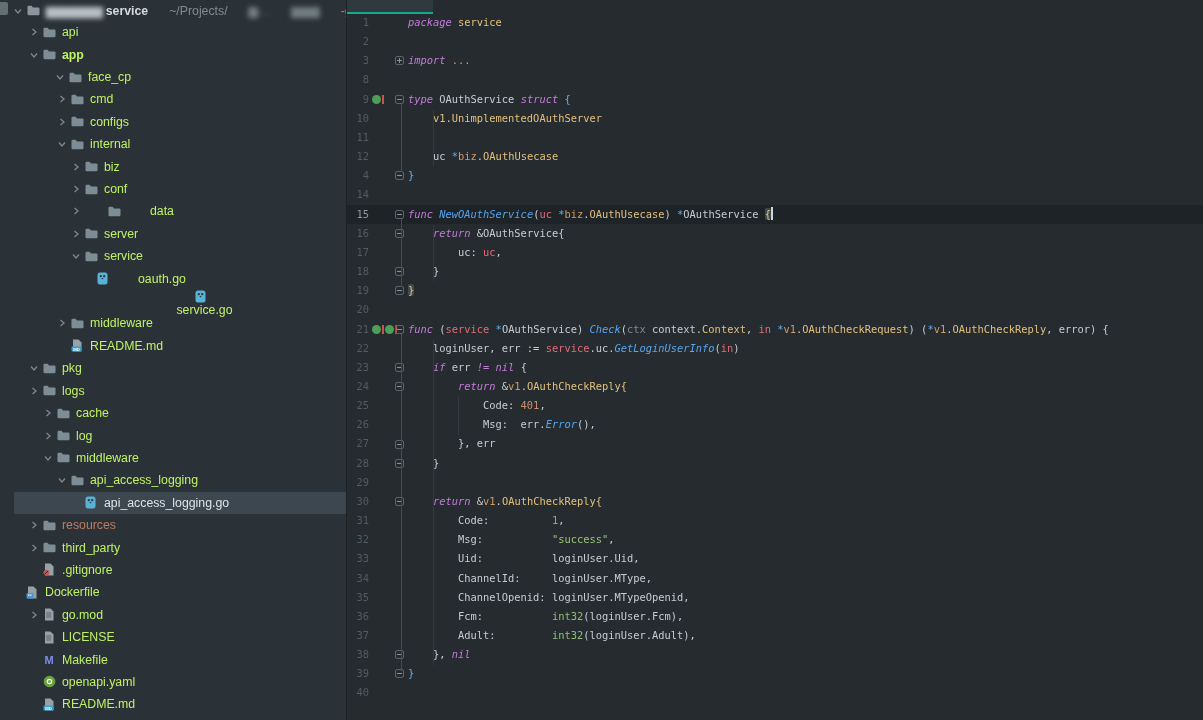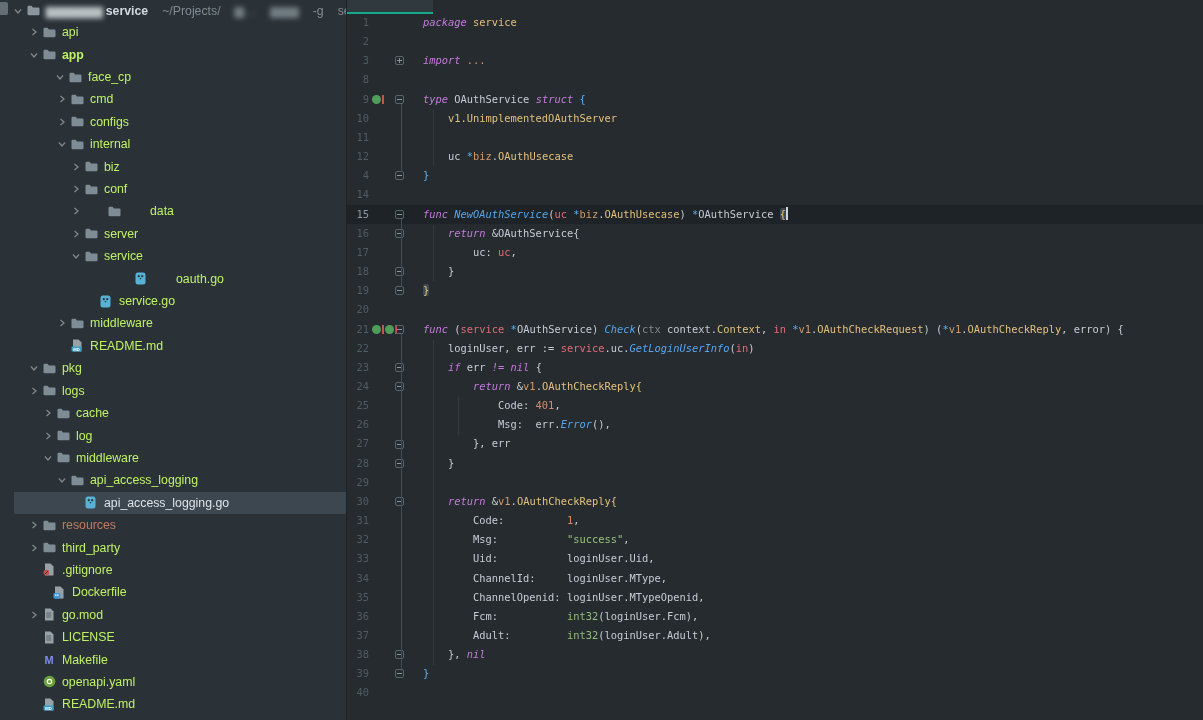--- a/index.html
+++ b/index.html
@@ -16,21 +16,21 @@
   .trow.root{height:21px;padding-left:14px;}
   .trow.sel{background-image:linear-gradient(#3c4750,#3c4750);
             background-repeat:no-repeat;background-position:14px 0;
             background-size:calc(100% - 14px) 100%;}
   .chevslot{width:13px;flex:none;display:inline-flex;align-items:center;}
   .chev.down{transform:rotate(90deg);}
   .ticon{width:16px;flex:none;display:inline-flex;align-items:center;}
   .tlabel{font-size:12.3px;color:#bef264;margin-left:3px;}
   .trow.sel .tlabel{color:#dde3e7;}
   .rname{font-size:12.3px;font-weight:bold;color:#d3dade;margin-left:3px;}
-  .rpath{font-size:12.3px;color:#7f8b92;margin-left:14px;}
+  .rpath{font-size:12.3px;color:#7f8b92;margin-left:21px;}
   .blurred{filter:blur(2.5px);opacity:.85;}
 
   
   .editor{position:relative;flex:1;height:720px;background:#262b30;overflow:hidden;}
   .tab{position:absolute;left:-2px;top:0;width:88px;height:14px;background:#2f393e;
        border-bottom:2px solid #16a88e;}
   .lines{position:absolute;left:0;top:13px;right:0;}
   .crow{display:flex;height:19.17px;align-items:center;}
   .crow.cur{background:#1e2327;}
   .ln{width:22px;flex:none;text-align:right;color:#4e5c63;
@@ -38,21 +38,21 @@
   .crow.cur .ln{color:#8d99a0;}
   .gut{width:26px;flex:none;display:inline-flex;align-items:center;padding-left:3px;}
   .impl{width:9px;height:9px;border-radius:50%;background:#4f9e58;position:relative;
         margin-right:4px;flex:none;}
   .impl::after{content:"";position:absolute;right:-3px;top:0;width:2px;height:9px;
         background:#c75450;}
   .foldc{width:12px;flex:none;display:inline-flex;align-items:center;}
   .fm{width:9px;height:9px;border:1px solid #59646b;border-radius:2px;position:relative;}
   .fm::after{content:"";position:absolute;left:1px;right:1px;top:3px;height:1px;background:#8a949b;}
   .fm.plus::before{content:"";position:absolute;top:1px;bottom:1px;left:3px;width:1px;background:#8a949b;}
-  pre.code{margin:16px;flex:1;font:10.4px/19.17px "DejaVu Sans Mono",monospace;
+  pre.code{margin:1px;flex:1;font:10.4px/19.17px "DejaVu Sans Mono",monospace;
            white-space:pre;color:#c5ccd3;}
   .c-pl{color:#c5ccd3;}
   .c-kw{color:#c57bdb;font-style:italic;}
   .c-fn{color:#55a6f0;font-style:italic;}
   .c-ty{color:#e2c07c;}
   .c-am{color:#d19a66;}
   .c-pm{color:#e06c75;}
   .c-st{color:#98c379;}
   .c-nm{color:#cf8e6d;}
   .c-bi{color:#8fbf79;}
@@ -228,33 +228,33 @@
               <polyline points="2.5,1 6,4 2.5,7" fill="none" stroke="#7d888e" stroke-width="1.3"></polyline>
             </svg>
           </span>
           <span class="ticon">
             <svg width="13" height="11" viewBox="0 0 13 11">
               <path d="M0.5 2 Q0.5 0.8 1.7 0.8 L4.6 0.8 L6 2.4 L11.3 2.4 Q12.5 2.4 12.5 3.6 L12.5 9 Q12.5 10.2 11.3 10.2 L1.7 10.2 Q0.5 10.2 0.5 9 Z" fill="#7e8c96"></path>
             </svg>
           </span>
           <span class="tlabel">service</span>
         </div>
-        <div class="trow" style="padding-left: 100px; gap: 22px;">
+        <div class="trow" style="padding-left: 62px; gap: 22px;">
           <span class="chevslot"></span>
           <span class="ticon">
             <svg width="11" height="13" viewBox="0 0 11 13">
               <rect x="0.5" y="0.5" width="10" height="12" rx="2.5" fill="#58b2d6"></rect>
               <circle cx="3.8" cy="4.2" r="1.1" fill="#27343c"></circle>
               <circle cx="7.2" cy="4.2" r="1.1" fill="#27343c"></circle>
               <rect x="4.6" y="6" width="1.8" height="1.2" rx="0.6" fill="#27343c"></rect>
             </svg>
           </span>
           <span class="tlabel">oauth.go</span>
         </div>
-        <div class="trow" style="padding-left: 87px;">
+        <div class="trow" style="padding-left: 60px; flex-direction: column;">
           <span class="chevslot"></span>
           <span class="ticon">
             <svg width="11" height="13" viewBox="0 0 11 13">
               <rect x="0.5" y="0.5" width="10" height="12" rx="2.5" fill="#58b2d6"></rect>
               <circle cx="3.8" cy="4.2" r="1.1" fill="#27343c"></circle>
               <circle cx="7.2" cy="4.2" r="1.1" fill="#27343c"></circle>
               <rect x="4.6" y="6" width="1.8" height="1.2" rx="0.6" fill="#27343c"></rect>
             </svg>
           </span>
           <span class="tlabel">service.go</span>
@@ -403,21 +403,21 @@
           <span class="chevslot"></span>
           <span class="ticon">
             <svg width="12" height="13" viewBox="0 0 12 13">
               <path d="M2 0.5 h5.5 l3 3 v9 h-8.5 z" fill="#97a1a8"></path>
               <circle cx="3.4" cy="9.6" r="2.9" fill="#c75450"></circle>
               <line x1="1.6" y1="11.4" x2="5.2" y2="7.8" stroke="#2b3237" stroke-width="1"></line>
             </svg>
           </span>
           <span class="tlabel">.gitignore</span>
         </div>
-        <div class="trow" style="padding-left: 40px;">
+        <div class="trow" style="padding-left: 13px;">
           <span class="chevslot"></span>
           <span class="ticon">
             <svg width="12" height="13" viewBox="0 0 12 13">
               <path d="M2 0.5 h5.5 l3 3 v9 h-8.5 z" fill="#97a1a8"></path>
               <rect x="0.5" y="7" width="7" height="5.5" rx="1" fill="#4596d3"></rect>
               <rect x="2" y="8.5" width="1.5" height="1.2" fill="#fff"></rect>
               <rect x="4" y="8.5" width="1.5" height="1.2" fill="#fff"></rect>
             </svg>
           </span>
           <span class="tlabel">Dockerfile</span>

